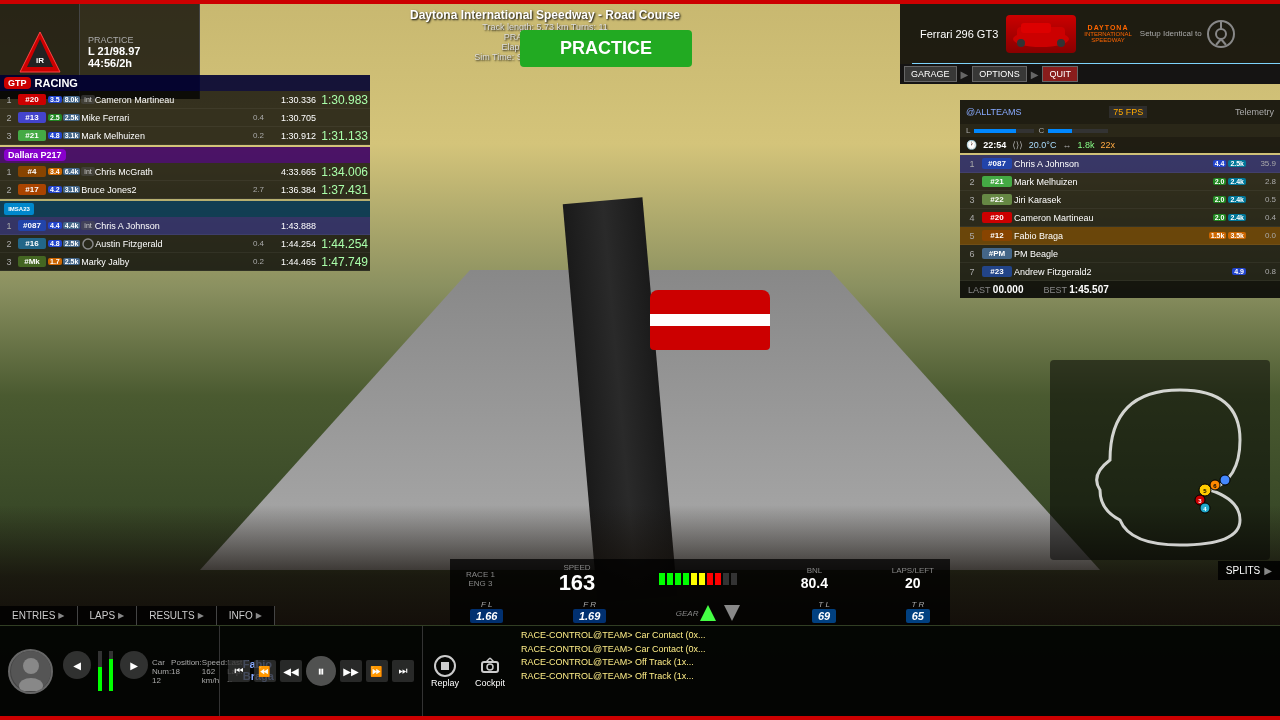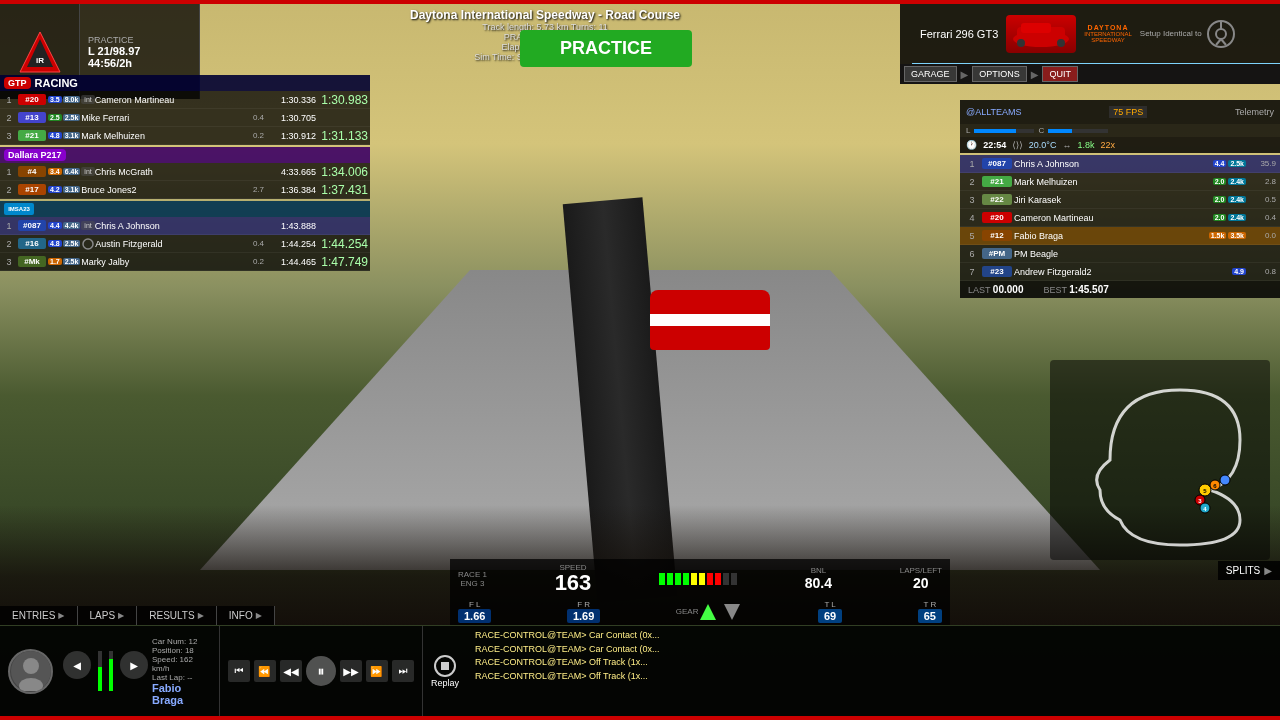--- a/index.html
+++ b/index.html
@@ -890,21 +890,21 @@
     <span class="sr-badge sr-orange">1.7</span>
     <span class="sr-badge" style="background:#446688;margin:0 1px;">2.5k</span>
     <span class="driver-name">Marky Jalby</span>
     <span class="gap-time">0.2</span>
     <span class="lap-time">1:44.465</span>
     <span class="best-time">1:47.749</span>
   </div>
 </div>
 
 <div id="dashboard">
-  <div style="background:rgba(0,0,0,0.75);padding:4px 8px;display:flex;align-items:center;justify-content:space-between;">
+  <div style="background:rgba(0,0,0,0.75);padding:4px 16px;display:flex;align-items:center;justify-content:space-between;">
 
     <div style="display:flex;flex-direction:column;align-items:center;">
       <span style="font-size:8px;color:#888;">RACE 1</span>
       <span style="font-size:8px;color:#888;">ENG 3</span>
     </div>
 
     <div style="display:flex;flex-direction:column;align-items:center;">
       <span style="font-size:8px;color:#888;">SPEED</span>
       <span style="font-size:22px;color:white;font-weight:bold;line-height:1;">163</span>
     </div>
@@ -928,21 +928,21 @@
       <span style="font-size:8px;color:#888;">BNL</span>
       <span style="font-size:14px;color:white;font-weight:bold;">80.4</span>
     </div>
 
     <div style="display:flex;flex-direction:column;align-items:center;">
       <span style="font-size:8px;color:#888;">LAPS/LEFT</span>
       <span style="font-size:14px;color:white;font-weight:bold;">20</span>
     </div>
   </div>
 
-  <div style="background:rgba(0,0,0,0.75);padding:2px 8px;display:flex;align-items:center;justify-content:space-between;">
+  <div style="background:rgba(0,0,0,0.75);padding:2px 20px;display:flex;align-items:flex-end;justify-content:space-between;font-style:italic;">
 
     <div style="display:flex;flex-direction:column;align-items:center;">
       <span style="font-size:8px;color:#aaa;">F L</span>
       <span style="font-size:11px;color:white;background:rgba(0,60,140,0.8);padding:1px 6px;border-radius:2px;font-weight:bold;">1.66</span>
     </div>
     <div style="display:flex;flex-direction:column;align-items:center;">
       <span style="font-size:8px;color:#aaa;">F R</span>
       <span style="font-size:11px;color:white;background:rgba(0,60,140,0.8);padding:1px 6px;border-radius:2px;font-weight:bold;">1.69</span>
     </div>
 
@@ -1009,21 +1009,21 @@
       <div style="display:flex;gap:1px;align-items:flex-end;height:40px;">
         <div class="speed-bar">
             <div class="speed-bar-fill" style="height:60%;"></div>
           </div>
         <div class="speed-bar">
             <div class="speed-bar-fill" style="height:80%;"></div>
           </div>
       </div>
       <div class="control-btn">▶</div>
     </div>
-    <div style="display:flex;flex-direction:column;justify-content:center;">
+    <div style="display:flex;flex-direction:row;justify-content:center;">
       <div style="font-size:8px;color:#aaa;">Car Num: <span>12</span></div>
       <div style="font-size:8px;color:#aaa;">Position: <span>18</span></div>
       <div style="font-size:8px;color:#aaa;">Speed: <span>162 km/h</span></div>
       <div style="font-size:8px;color:#aaa;">Last Lap: <span>--</span></div>
       <div class="driver-name-bottom">Fabio Braga</div>
     </div>
   </div>
 
   <div class="playback-controls">
     <div class="playback-small-btn">⏮</div>
@@ -1037,20 +1037,29 @@
 
 
   <div class="replay-btn">
     <svg width="24" height="24" viewBox="0 0 24 24">
       <circle cx="12" cy="12" r="10" fill="none" stroke="#ccc" stroke-width="2"></circle>
       <path d="M8,8 L16,8 L16,16 L8,16 Z" fill="#ccc"></path>
     </svg>
     <span>Replay</span>
   </div>
 
+  <div class="cockpit-btn">
+    <svg width="24" height="24" viewBox="0 0 24 24">
+      <rect x="4" y="8" width="16" height="10" rx="2" fill="none" stroke="#ccc" stroke-width="2"></rect>
+      <circle cx="12" cy="13" r="3" fill="none" stroke="#ccc" stroke-width="1.5"></circle>
+      <line x1="8" y1="8" x2="12" y2="4" stroke="#ccc" stroke-width="1.5"></line>
+      <line x1="16" y1="8" x2="12" y2="4" stroke="#ccc" stroke-width="1.5"></line>
+    </svg>
+    <span>Cockpit</span>
+  </div>
 
   <div class="race-control">
     <div class="rc-message">RACE-CONTROL@TEAM&gt; Car Contact (0x...</div>
     <div class="rc-message">RACE-CONTROL@TEAM&gt; Car Contact (0x...</div>
     <div class="rc-message">RACE-CONTROL@TEAM&gt; Off Track (1x...</div>
     <div class="rc-message">RACE-CONTROL@TEAM&gt; Off Track (1x...</div>
   </div>
 </div>
 
 </body></html>

